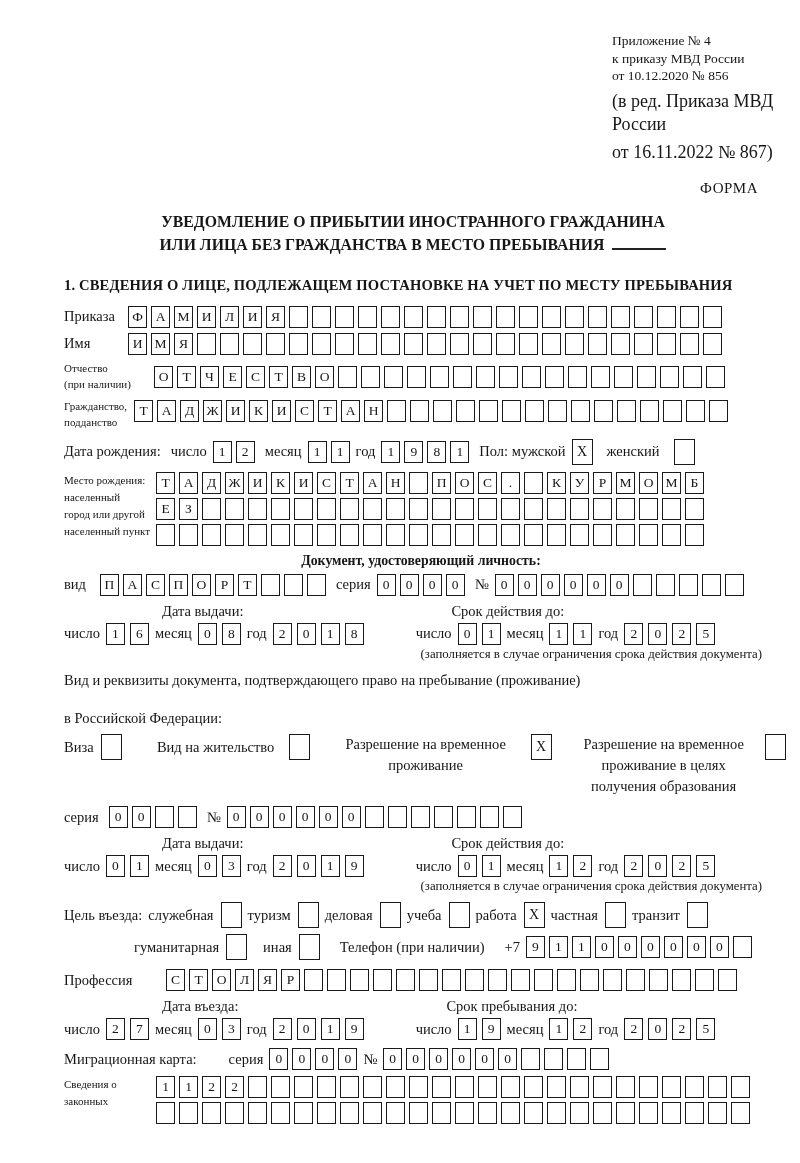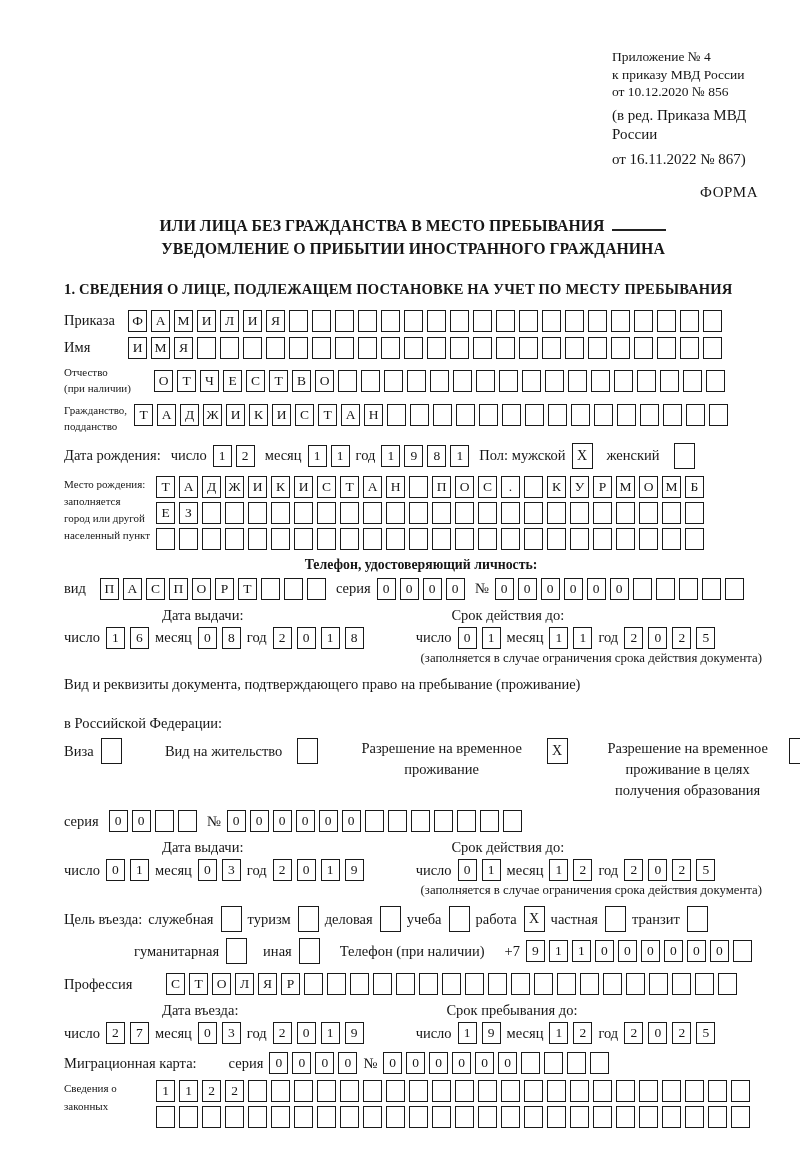--- a/index.html
+++ b/index.html
@@ -1,22 +1,22 @@
 <!DOCTYPE html>
 <html><head>
 <meta charset="utf-8">
 <style>
   html,body{margin:0;padding:0;background:#fff;}
   body{width:800px;height:1163px;overflow:hidden;color:#161616;
        font-family:"Liberation Serif","DejaVu Serif",serif;}
   .page{box-sizing:border-box;width:800px;padding:32px 12px 0 64px;}
 
   
-  .hdr{margin-left:548px;font-size:13.5px;line-height:1.3;margin-top:16px;}
-  .hdr .sub{margin-top:5px;font-size:15px;}
+  .hdr{margin-left:548px;font-size:13.5px;line-height:1.3;}
+  .hdr .sub{margin-top:5px;font-size:18px;}
   .forma{font-weight:normal;text-align:right;padding-right:30px;margin-top:15px;
          font-size:15px;letter-spacing:.5px;}
 
   
   .titlewrap{text-align:center;margin:14px 0 0 -26px;font-weight:bold;
              font-size:15.8px;line-height:1.45;}
   .u-line{display:inline-block;width:54px;border-bottom:2px solid #222;
           height:3px;margin-left:8px;}
   .sect{font-weight:bold;font-size:14.6px;margin-top:20px;letter-spacing:.15px;}
 
@@ -37,21 +37,21 @@
 
   .dlbls{display:flex;font-size:14.5px;margin-top:7px;}
   .dlbls .l{margin-left:98px;} .dlbls .r{margin-left:208px;text-align:center;}
   .daterow{display:flex;align-items:center;margin-top:3px;}
   .dgroup{display:flex;align-items:center;gap:6px;}
   .dgroup .cells{gap:5px;}
   .rgap{margin-left:52px;}
   .note{font-size:12.8px;text-align:right;padding-right:26px;margin-top:2px;}
 
   .para{font-size:14.5px;margin-top:8px;line-height:1.5;}
-  .permits{display:flex;align-items:flex-start;margin-top:4px;gap:26px;}
+  .permits{display:flex;align-items:flex-start;margin-top:4px;gap:18px;}
   .permits .optlbl{font-size:14.5px;text-align:center;line-height:1.45;}
   .cw{flex:none;}
   .c200{width:196px;} .c190{width:188px;} .c135{width:132px;}
 
   .opt{display:flex;align-items:center;gap:7px;flex:none;}
   .optrow{display:flex;align-items:center;margin-top:6px;gap:6px;}
   .indent70{margin-left:70px;align-items:center;}
 </style>
 </head>
 <body>
@@ -62,22 +62,22 @@
     <div>Приложение № 4</div>
     <div>к приказу МВД России</div>
     <div>от 10.12.2020 № 856</div>
     <div class="sub">(в ред. Приказа МВД России</div>
     <div class="sub">от 16.11.2022 № 867)</div>
   </div>
 
   <div class="forma">ФОРМА</div>
 
   <div class="titlewrap">
+    <div>УВЕДОМЛЕНИЕ О ПРИБЫТИИ ИНОСТРАННОГО ГРАЖДАНИНА</div>
     <div><span>ИЛИ ЛИЦА БЕЗ ГРАЖДАНСТВА В МЕСТО ПРЕБЫВАНИЯ</span><span class="u-line"></span></div>
-    <div>УВЕДОМЛЕНИЕ О ПРИБЫТИИ ИНОСТРАННОГО ГРАЖДАНИНА</div>
   </div>
 
   <div class="sect">1. СВЕДЕНИЯ О ЛИЦЕ, ПОДЛЕЖАЩЕМ ПОСТАНОВКЕ НА УЧЕТ ПО МЕСТУ ПРЕБЫВАНИЯ</div>
 
   <div class="row" style="margin-top:12px">
     <span class="lbl w64">Приказа</span>
     <span class="cells">
         <span class="cell">Ф</span>
         <span class="cell">А</span>
         <span class="cell">М</span>
@@ -233,21 +233,21 @@
       </span>
     <span class="lbl ml14">женский</span>
     <span class="cells box ml14">
         <span class="cell"></span>
       </span>
   </div>
 
   <div class="row top" style="margin-top:7px">
     <span class="lblblk w92" style="line-height:1.55">
       <div>Место рождения:</div>
-      <div>заполняется</div>
+      <div>населенный</div>
       <div>город или другой</div>
       <div>населенный пункт</div>
     </span>
     <span class="stack">
       <span class="cells">
           <span class="cell">Т</span>
           <span class="cell">А</span>
           <span class="cell">Д</span>
           <span class="cell">Ж</span>
           <span class="cell">И</span>
@@ -319,21 +319,21 @@
           <span class="cell"></span>
           <span class="cell"></span>
           <span class="cell"></span>
           <span class="cell"></span>
           <span class="cell"></span>
           <span class="cell"></span>
         </span>
     </span>
   </div>
 
-  <div class="dochdr">Телефон, удостоверяющий личность:</div>
+  <div class="dochdr">Документ, удостоверяющий личность:</div>
 
   <div class="row">
     <span class="lbl">вид</span>
     <span class="cells ml14">
         <span class="cell">П</span>
         <span class="cell">А</span>
         <span class="cell">С</span>
         <span class="cell">П</span>
         <span class="cell">О</span>
         <span class="cell">Р</span>

